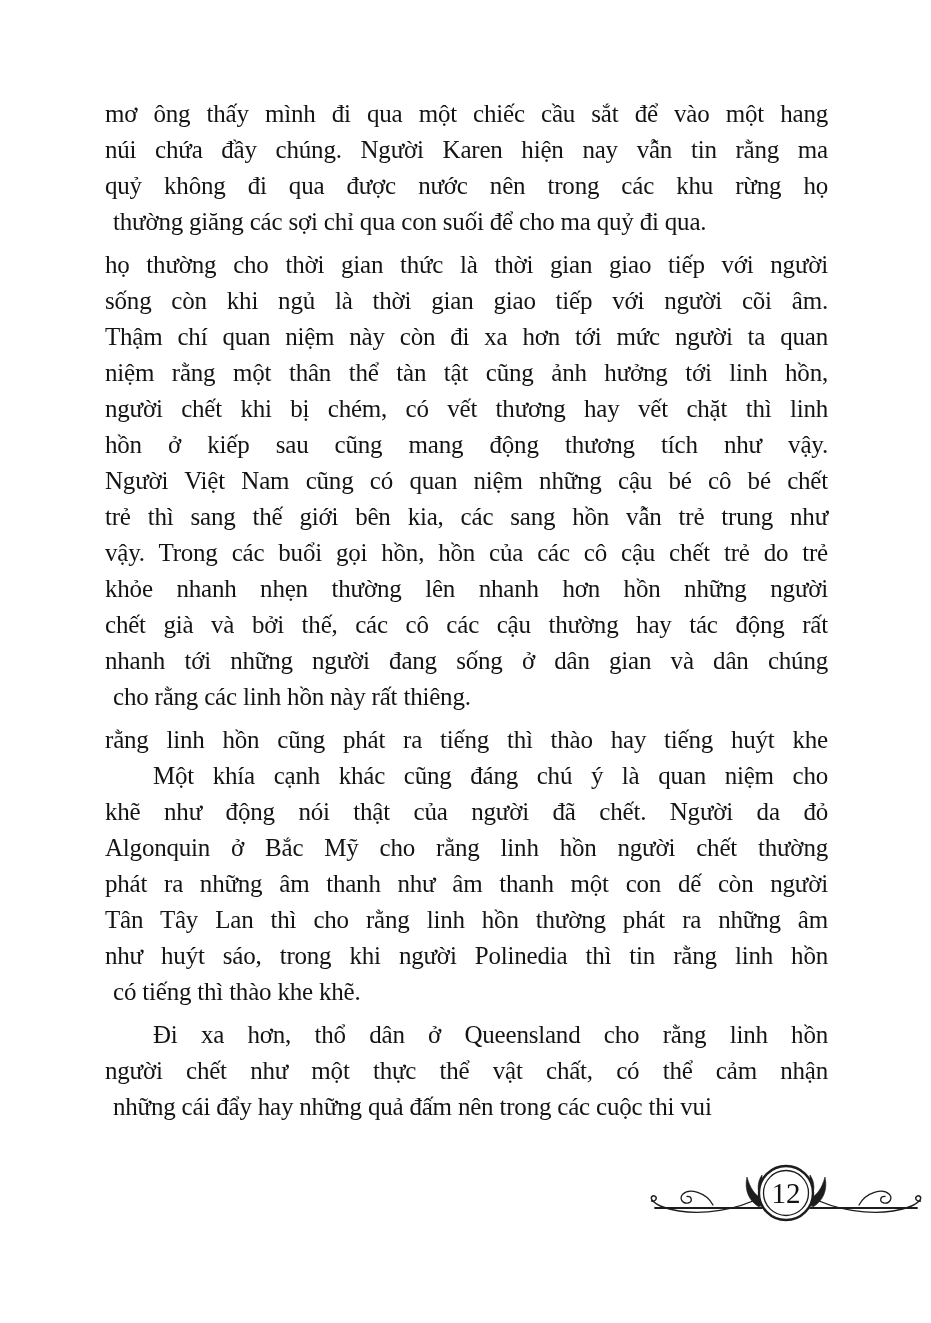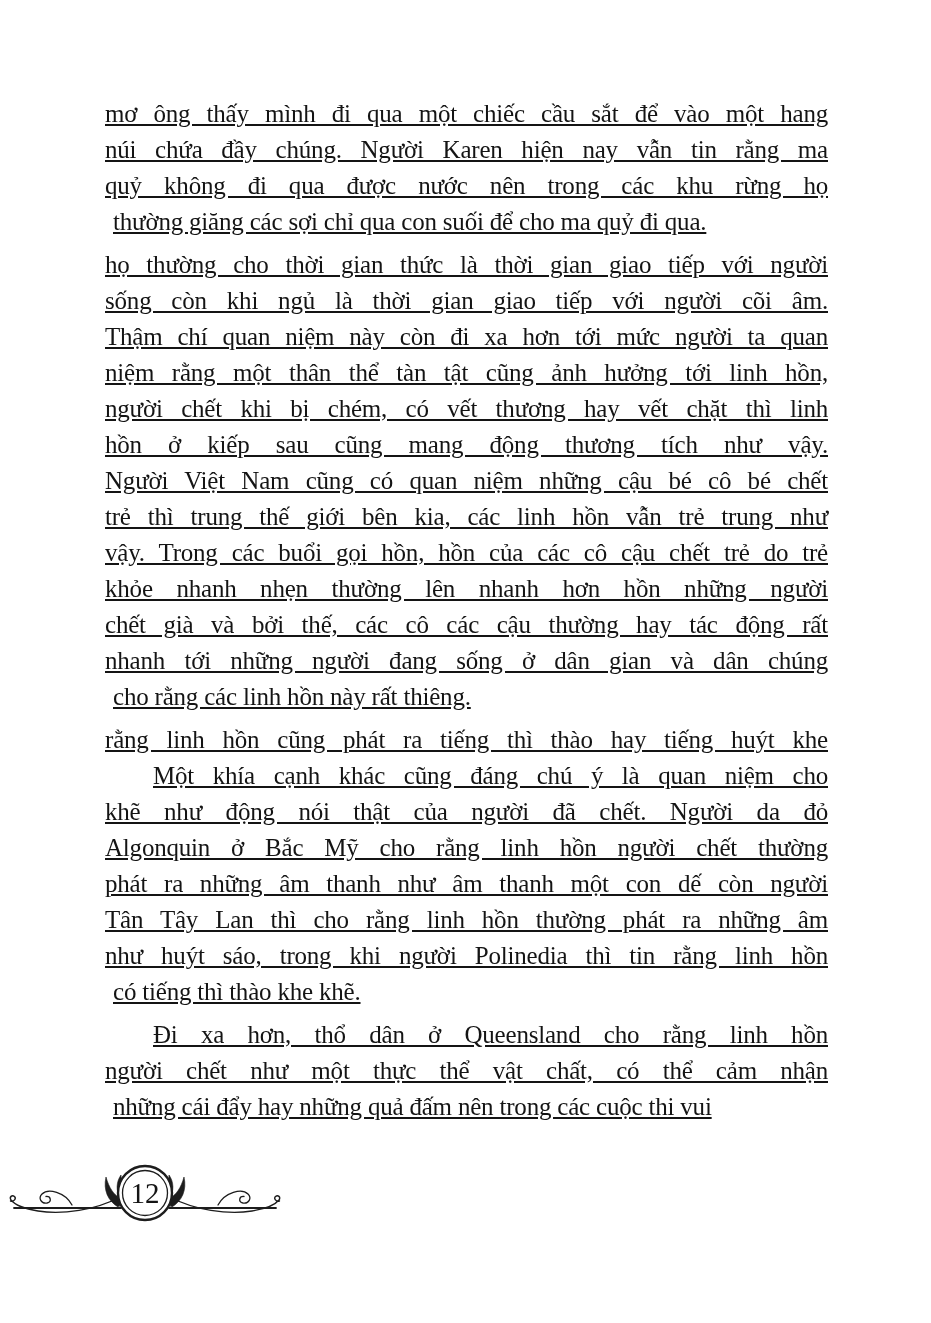--- a/index.html
+++ b/index.html
@@ -17,21 +17,20 @@
     overflow: hidden;
   }
   .text-block {
     position: absolute;
     left: 105px;
     top: 96px;
     width: 723px;
   }
   .paragraph {
     margin: 0 0 7px 0;
-    text-decoration: underline;
   }
   .line {
     font-size: 25px;
     line-height: 36px;
     text-align: justify;
     text-align-last: justify;
     letter-spacing: -0.2px;
   }
   .line.last {
     text-align-last: left;
@@ -39,21 +38,21 @@
   }
   .line.first-indent {
     text-indent: 48px;
   }
   .footer {
     position: absolute;
     left: 0;
     top: 1163px;
     width: 931px;
     display: flex;
-    justify-content: flex-start;
+    justify-content: flex-end;
   }
   .ornament {
     display: block;
   }
   .ornament path, .ornament line {
     stroke: #1d1d1d;
     fill: none;
     stroke-linecap: round;
   }
   .ornament .leaf {
@@ -84,21 +83,21 @@
         <div class="line last">thường giăng các sợi chỉ qua con suối để cho ma quỷ đi qua.</div>
       </div>
       <div class="paragraph">
         <div class="line">họ thường cho thời gian thức là thời gian giao tiếp với người</div>
         <div class="line">sống còn khi ngủ là thời gian giao tiếp với người cõi âm.</div>
         <div class="line">Thậm chí quan niệm này còn đi xa hơn tới mức người ta quan</div>
         <div class="line">niệm rằng một thân thể tàn tật cũng ảnh hưởng tới linh hồn,</div>
         <div class="line">người chết khi bị chém, có vết thương hay vết chặt thì linh</div>
         <div class="line">hồn ở kiếp sau cũng mang động thương tích như vậy.</div>
         <div class="line">Người Việt Nam cũng có quan niệm những cậu bé cô bé chết</div>
-        <div class="line">trẻ thì trung thế giới bên kia, các linh hồn vẫn trẻ trung như</div>
+        <div class="line">trẻ thì sang thế giới bên kia, các sang hồn vẫn trẻ trung như</div>
         <div class="line">vậy. Trong các buổi gọi hồn, hồn của các cô cậu chết trẻ do trẻ</div>
         <div class="line">khỏe nhanh nhẹn thường lên nhanh hơn hồn những người</div>
         <div class="line">chết già và bởi thế, các cô các cậu thường hay tác động rất</div>
         <div class="line">nhanh tới những người đang sống ở dân gian và dân chúng</div>
         <div class="line last">cho rằng các linh hồn này rất thiêng.</div>
       </div>
       <div class="paragraph">
         <div class="line">rằng linh hồn cũng phát ra tiếng thì thào hay tiếng huýt khe</div>
         <div class="line first-indent">Một khía cạnh khác cũng đáng chú ý là quan niệm cho</div>
         <div class="line">khẽ như động nói thật của người đã chết. Người da đỏ</div>

